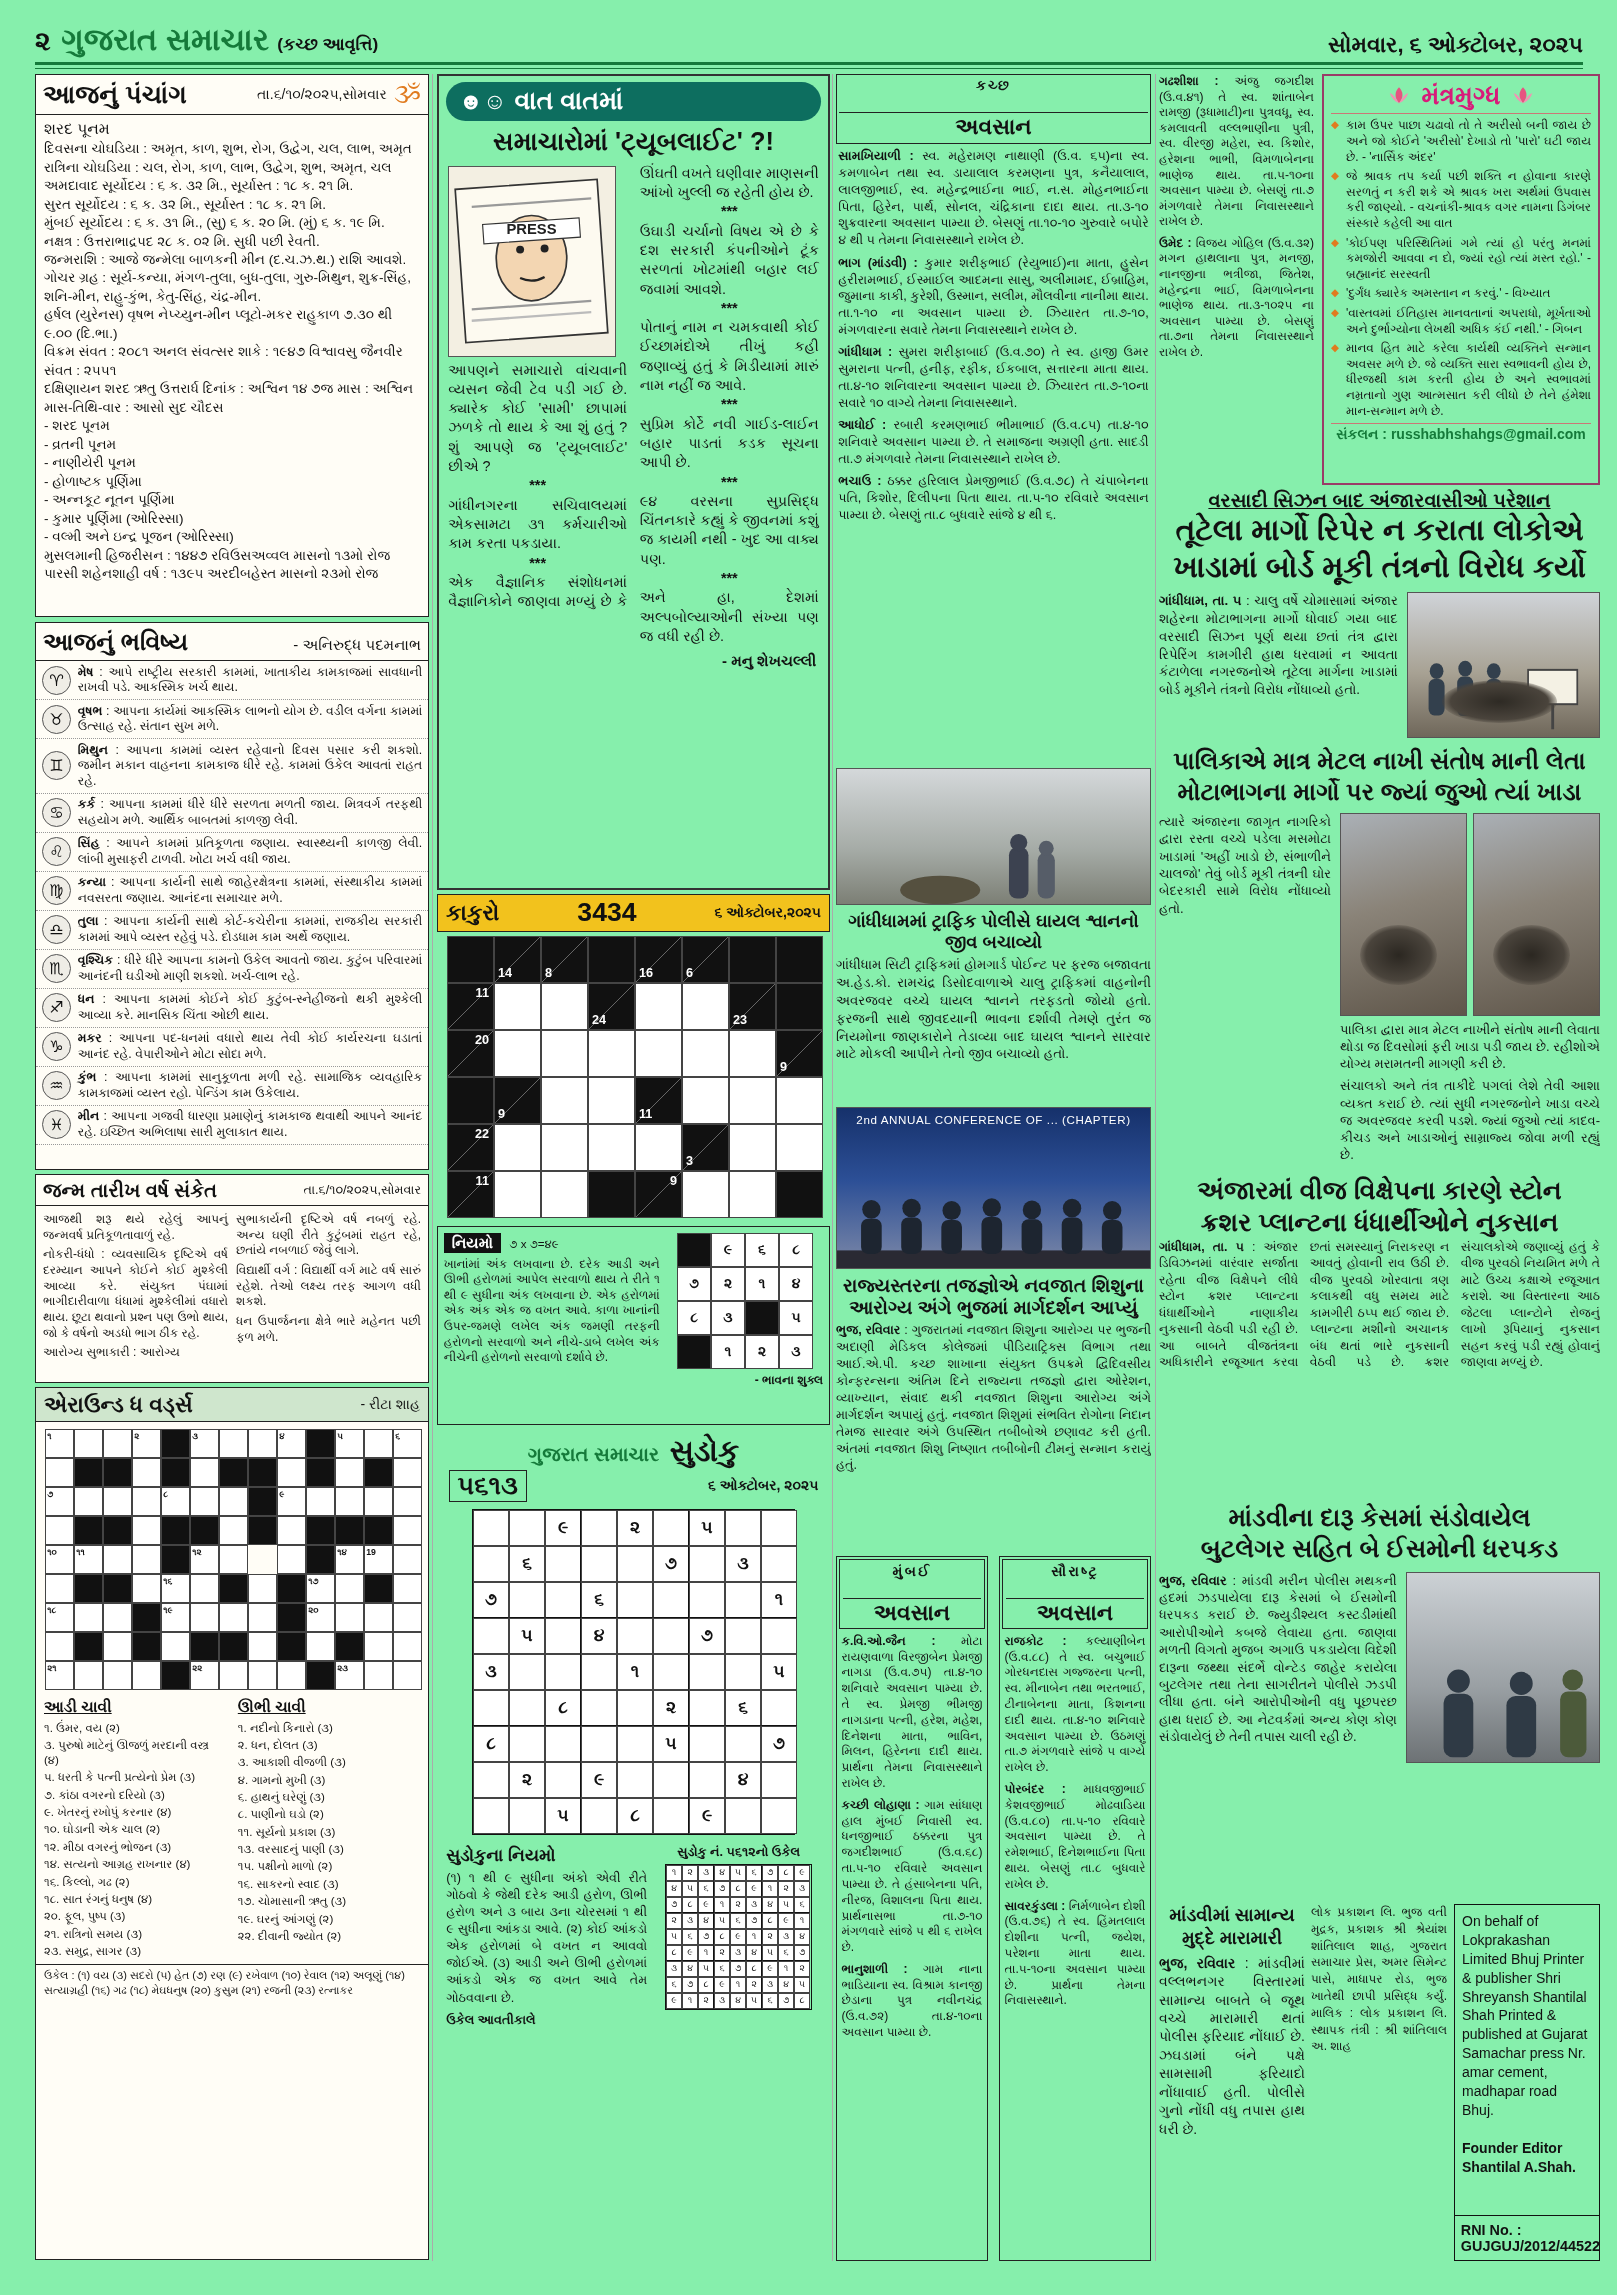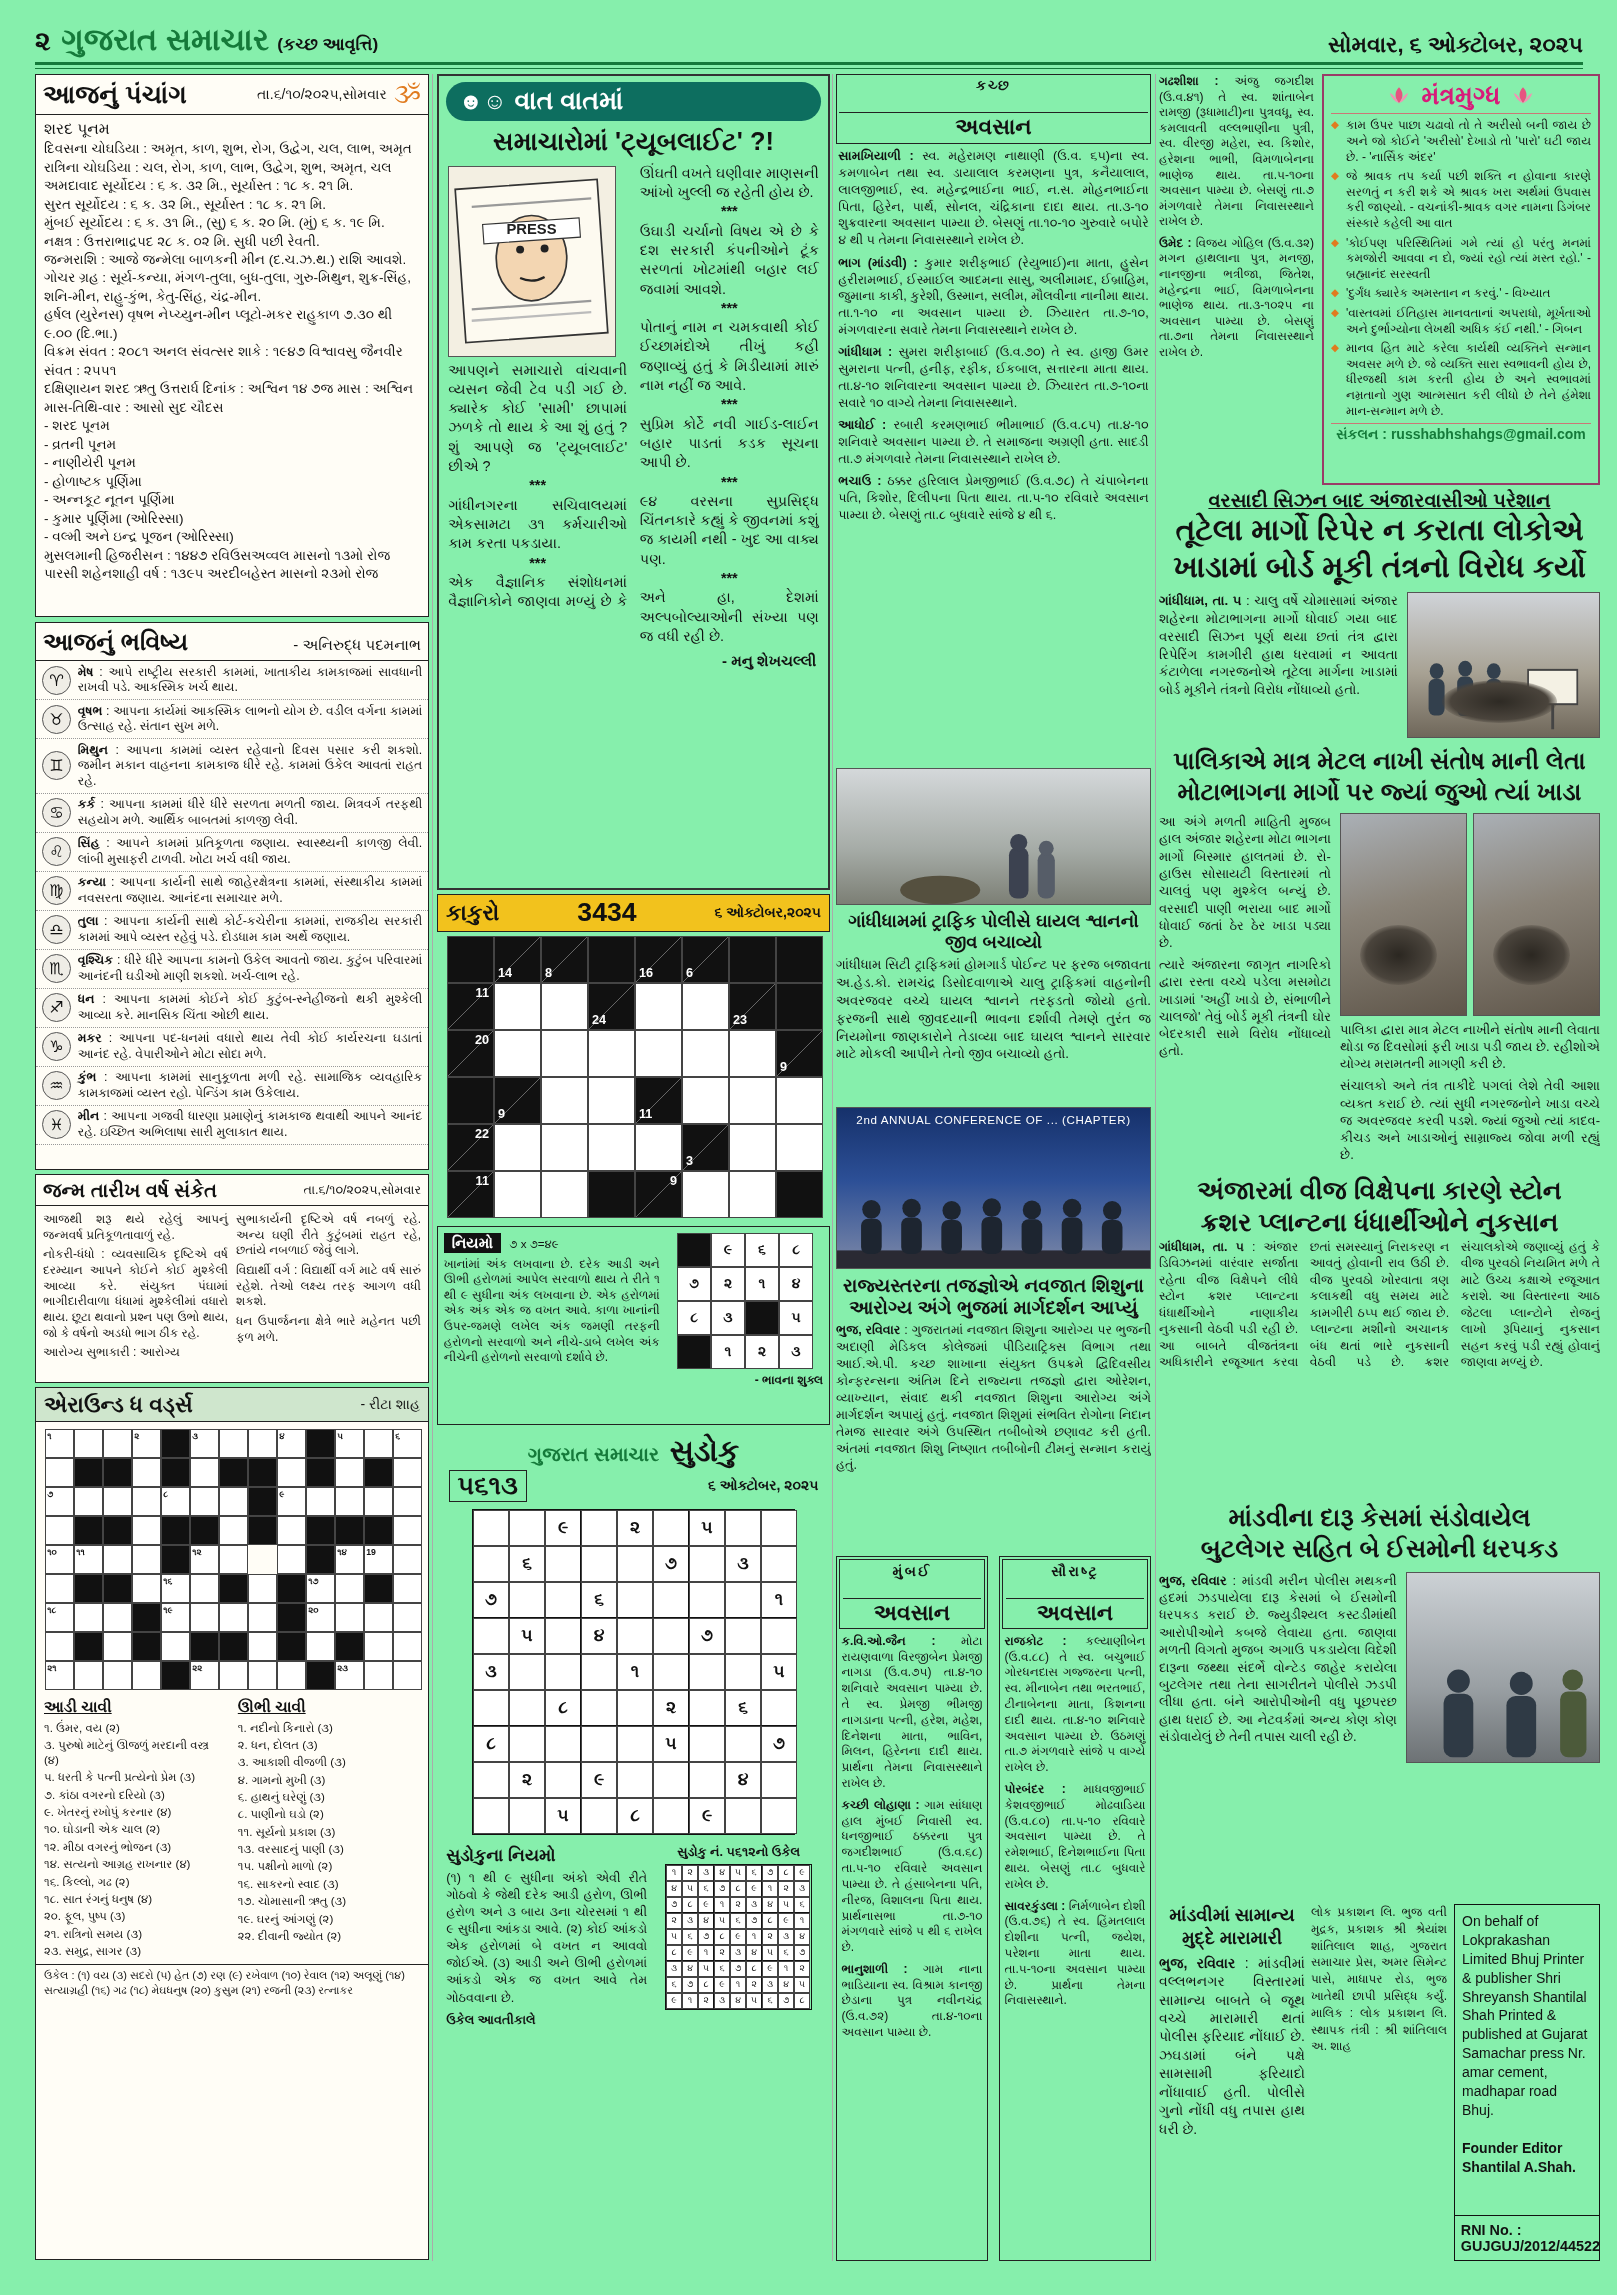--- a/index.html
+++ b/index.html
@@ -1016,21 +1016,20 @@
           </g>
           <rect x="210" y="18" width="86" height="52" fill="#f4f1e4" stroke="#444" stroke-width="3"></rect>
           <line x1="253" y1="70" x2="253" y2="108" stroke="#444" stroke-width="5"></line>
         </svg>
       </div>
     </div>
     <div class="ma-sub">પાલિકાએ માત્ર મેટલ નાખી સંતોષ માની લેતા</div>
     <div class="ma-sub" style="margin-top:-4.6px">મોટાભાગના માર્ગો પર જ્યાં જુઓ ત્યાં ખાડા</div>
     <div class="ma-body2">
       <div class="ma-b2l">
-        <p>આ અંગે મળતી માહિતી મુજબ હાલ અંજાર શહેરના મોટા ભાગના માર્ગો બિસ્માર હાલતમાં છે. રો-હાઉસ સોસાયટી વિસ્તારમાં તો ચાલવું પણ મુશ્કેલ બન્યું છે. વરસાદી પાણી ભરાયા બાદ માર્ગો ધોવાઈ જતાં ઠેર ઠેર ખાડા પડ્યા છે.</p>
         <p>ત્યારે અંજારના જાગૃત નાગરિકો દ્વારા રસ્તા વચ્ચે પડેલા મસમોટા ખાડામાં 'અહીં ખાડો છે, સંભાળીને ચાલજો' તેવું બોર્ડ મૂકી તંત્રની ઘોર બેદરકારી સામે વિરોધ નોંધાવ્યો હતો.</p>
       </div>
       <div class="ma-b2r">
         <div class="roadphotos">
           <div class="photo ph-road"></div>
           <div class="photo ph-road"></div>
         </div>
         <p>પાલિકા દ્વારા માત્ર મેટલ નાખીને સંતોષ માની લેવાતા થોડા જ દિવસોમાં ફરી ખાડા પડી જાય છે. રહીશોએ યોગ્ય મરામતની માગણી કરી છે.</p>
         <p>સંચાલકો અને તંત્ર તાકીદે પગલાં લેશે તેવી આશા વ્યક્ત કરાઈ છે. ત્યાં સુધી નગરજનોને ખાડા વચ્ચે જ અવરજવર કરવી પડશે. જ્યાં જુઓ ત્યાં કાદવ-કીચડ અને ખાડાઓનું સામ્રાજ્ય જોવા મળી રહ્યું છે.</p>
       </div>

